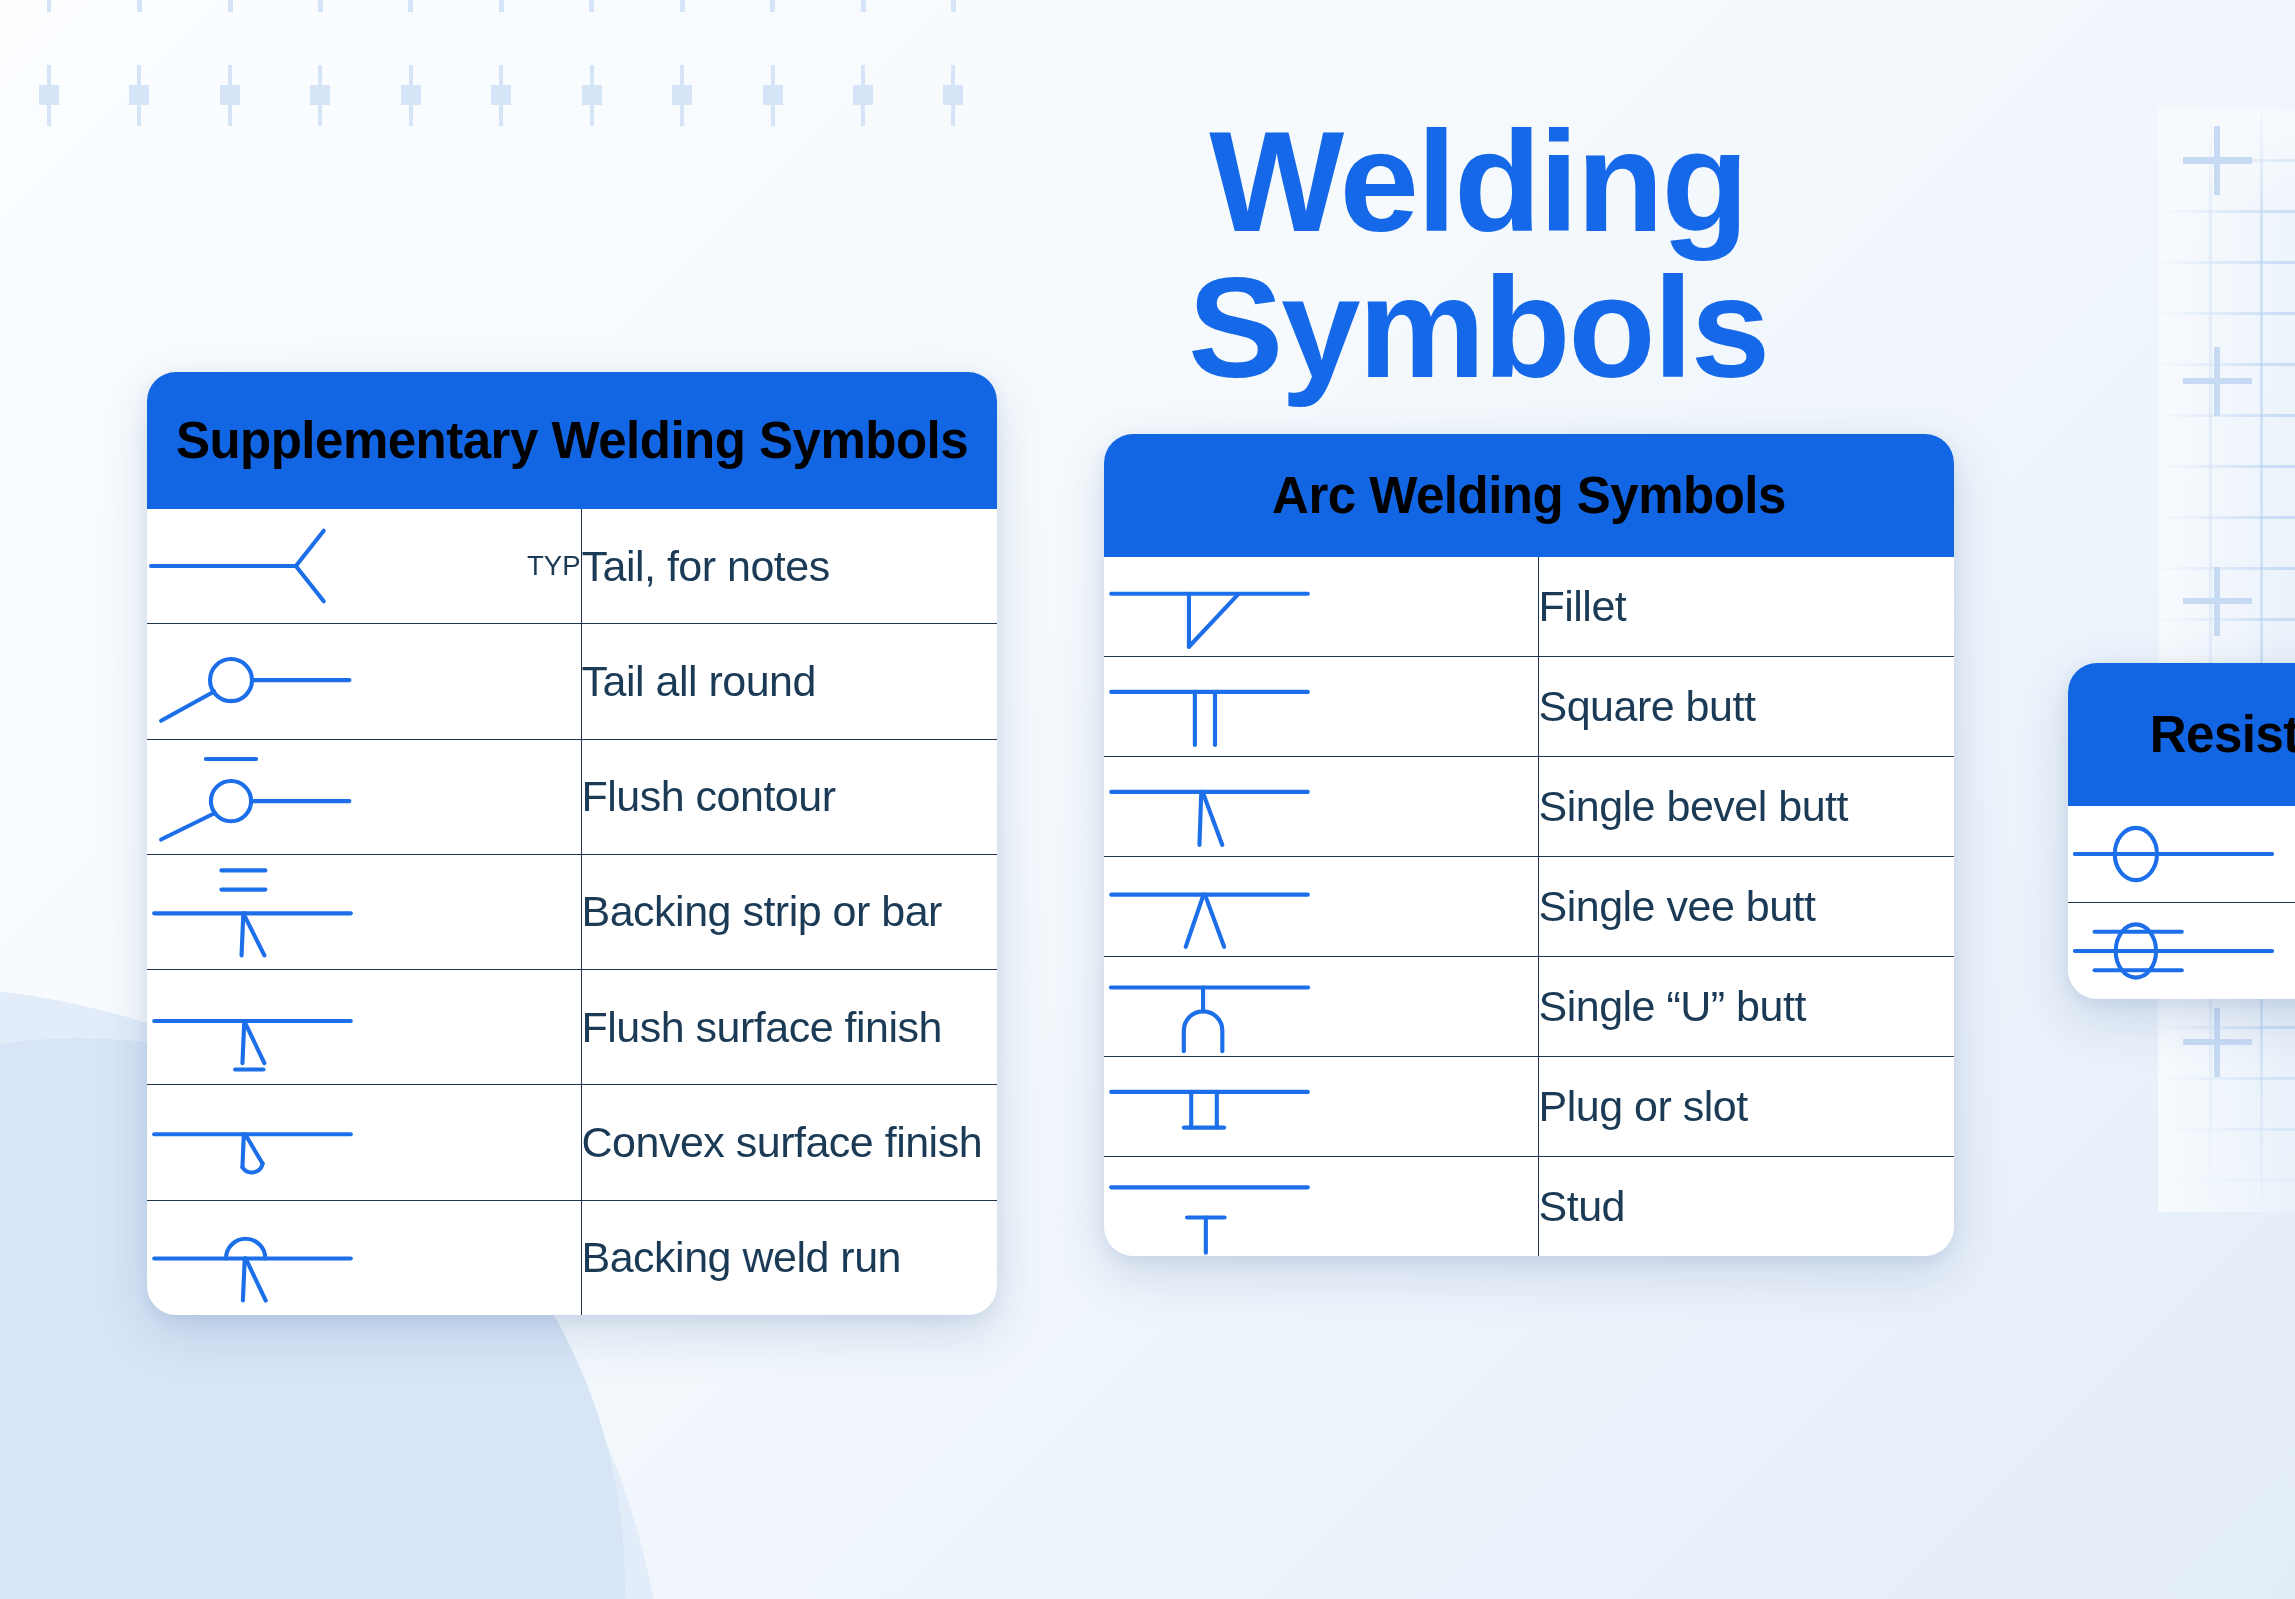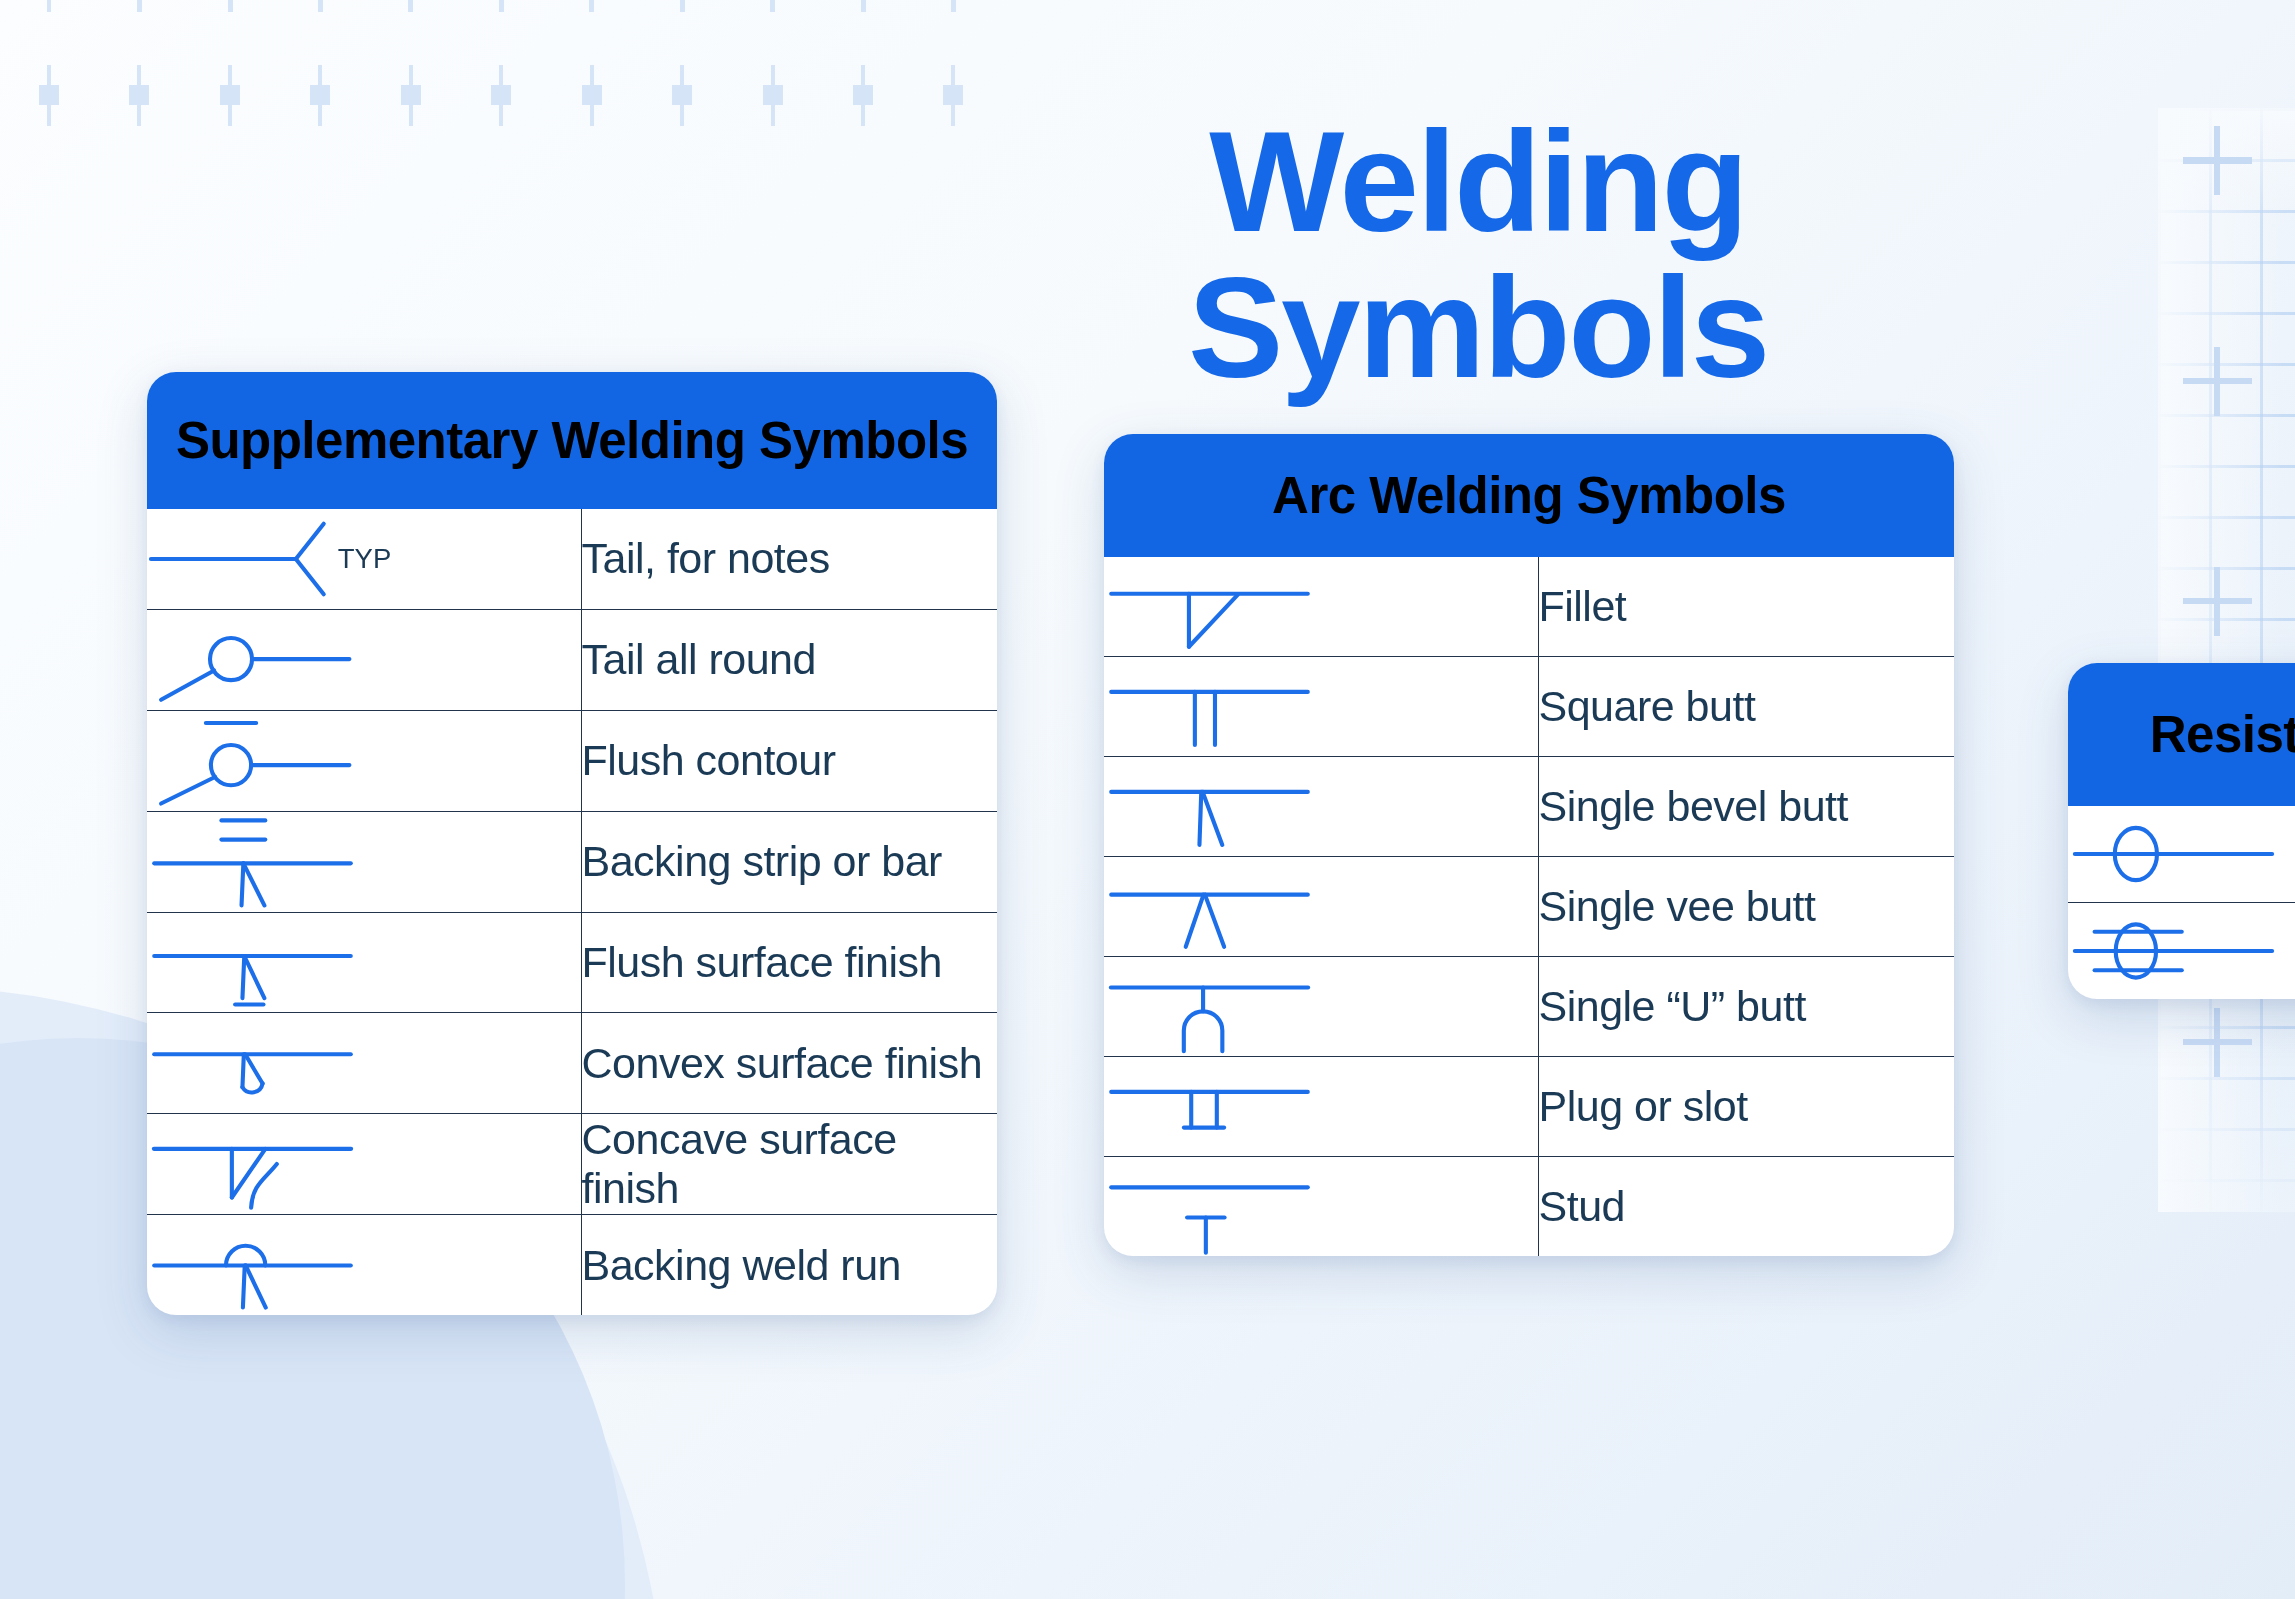--- a/index.html
+++ b/index.html
@@ -52,21 +52,21 @@
   .card-header{
     background:#1266e3;color:#000000;display:flex;align-items:center;justify-content:center;
     font-weight:700;font-size:51px;letter-spacing:-0.5px;flex:0 0 auto;
   }
   .card-sup .card-header{height:137px;}
   .card-arc .card-header{height:123px;}
   .card-res .card-header{height:143px;}
   .rows{flex:1;display:flex;flex-direction:column;}
   .row{flex:1;display:flex;min-height:0;}
   .row + .row{border-top:1.8px solid #22344c;}
-  .cell{display:flex;align-items:center;justify-content:flex-start;min-width:0;}
+  .cell{display:flex;align-items:center;justify-content:space-between;min-width:0;}
   .cell-sym{width:51%;border-right:1.8px solid #22344c;}
   .cell-lab{flex:1;font-size:43px;color:#1b3a55;letter-spacing:-0.5px;}
   .sym-svg{display:block;}
   .sym-svg line,.sym-svg path,.sym-svg circle,.sym-svg ellipse,.sym-svg polyline{
     stroke:#1c6fe9;stroke-width:9;fill:none;stroke-linecap:round;stroke-linejoin:round;
   }
   .typ{font-size:27.5px;color:#1b3a55;margin-left:2.8px;font-weight:400;}
 </style>
 </head>
 <body>
@@ -222,31 +222,20 @@
           <line x1="15" y1="86" x2="445" y2="86"></line>
             <line x1="211" y1="86" x2="208" y2="158"></line>
             <line x1="214" y1="86" x2="252" y2="150"></line>
             <path d="M208,158 A24,24 0 0 0 252,150"></path>
         </svg>
       </div>
       <div class="cell cell-lab">Convex surface finish</div>
     </div>
     <div class="row">
       <div class="cell cell-sym">
-        <svg class="sym-svg" width="211" height="106" viewBox="0 0 460 230">
-          <line x1="15" y1="82" x2="445" y2="82"></line>
-            <line x1="185" y1="82" x2="185" y2="188"></line>
-            <line x1="258" y1="82" x2="185" y2="188"></line>
-            <path d="M283,115 C255,150 230,160 227,210"></path>
-        </svg>
-      </div>
-      <div class="cell cell-lab">Concave surface finish</div>
-    </div>
-    <div class="row">
-      <div class="cell cell-sym">
         <svg class="sym-svg" width="211" height="96" viewBox="0 0 460 210">
           <path d="M172,106 A43,43 0 0 1 258,106"></path>
             <line x1="15" y1="106" x2="445" y2="106"></line>
             <line x1="213" y1="106" x2="209" y2="198"></line>
             <line x1="215" y1="106" x2="259" y2="198"></line>
         </svg>
       </div>
       <div class="cell cell-lab">Backing weld run</div>
     </div>
   </div>

